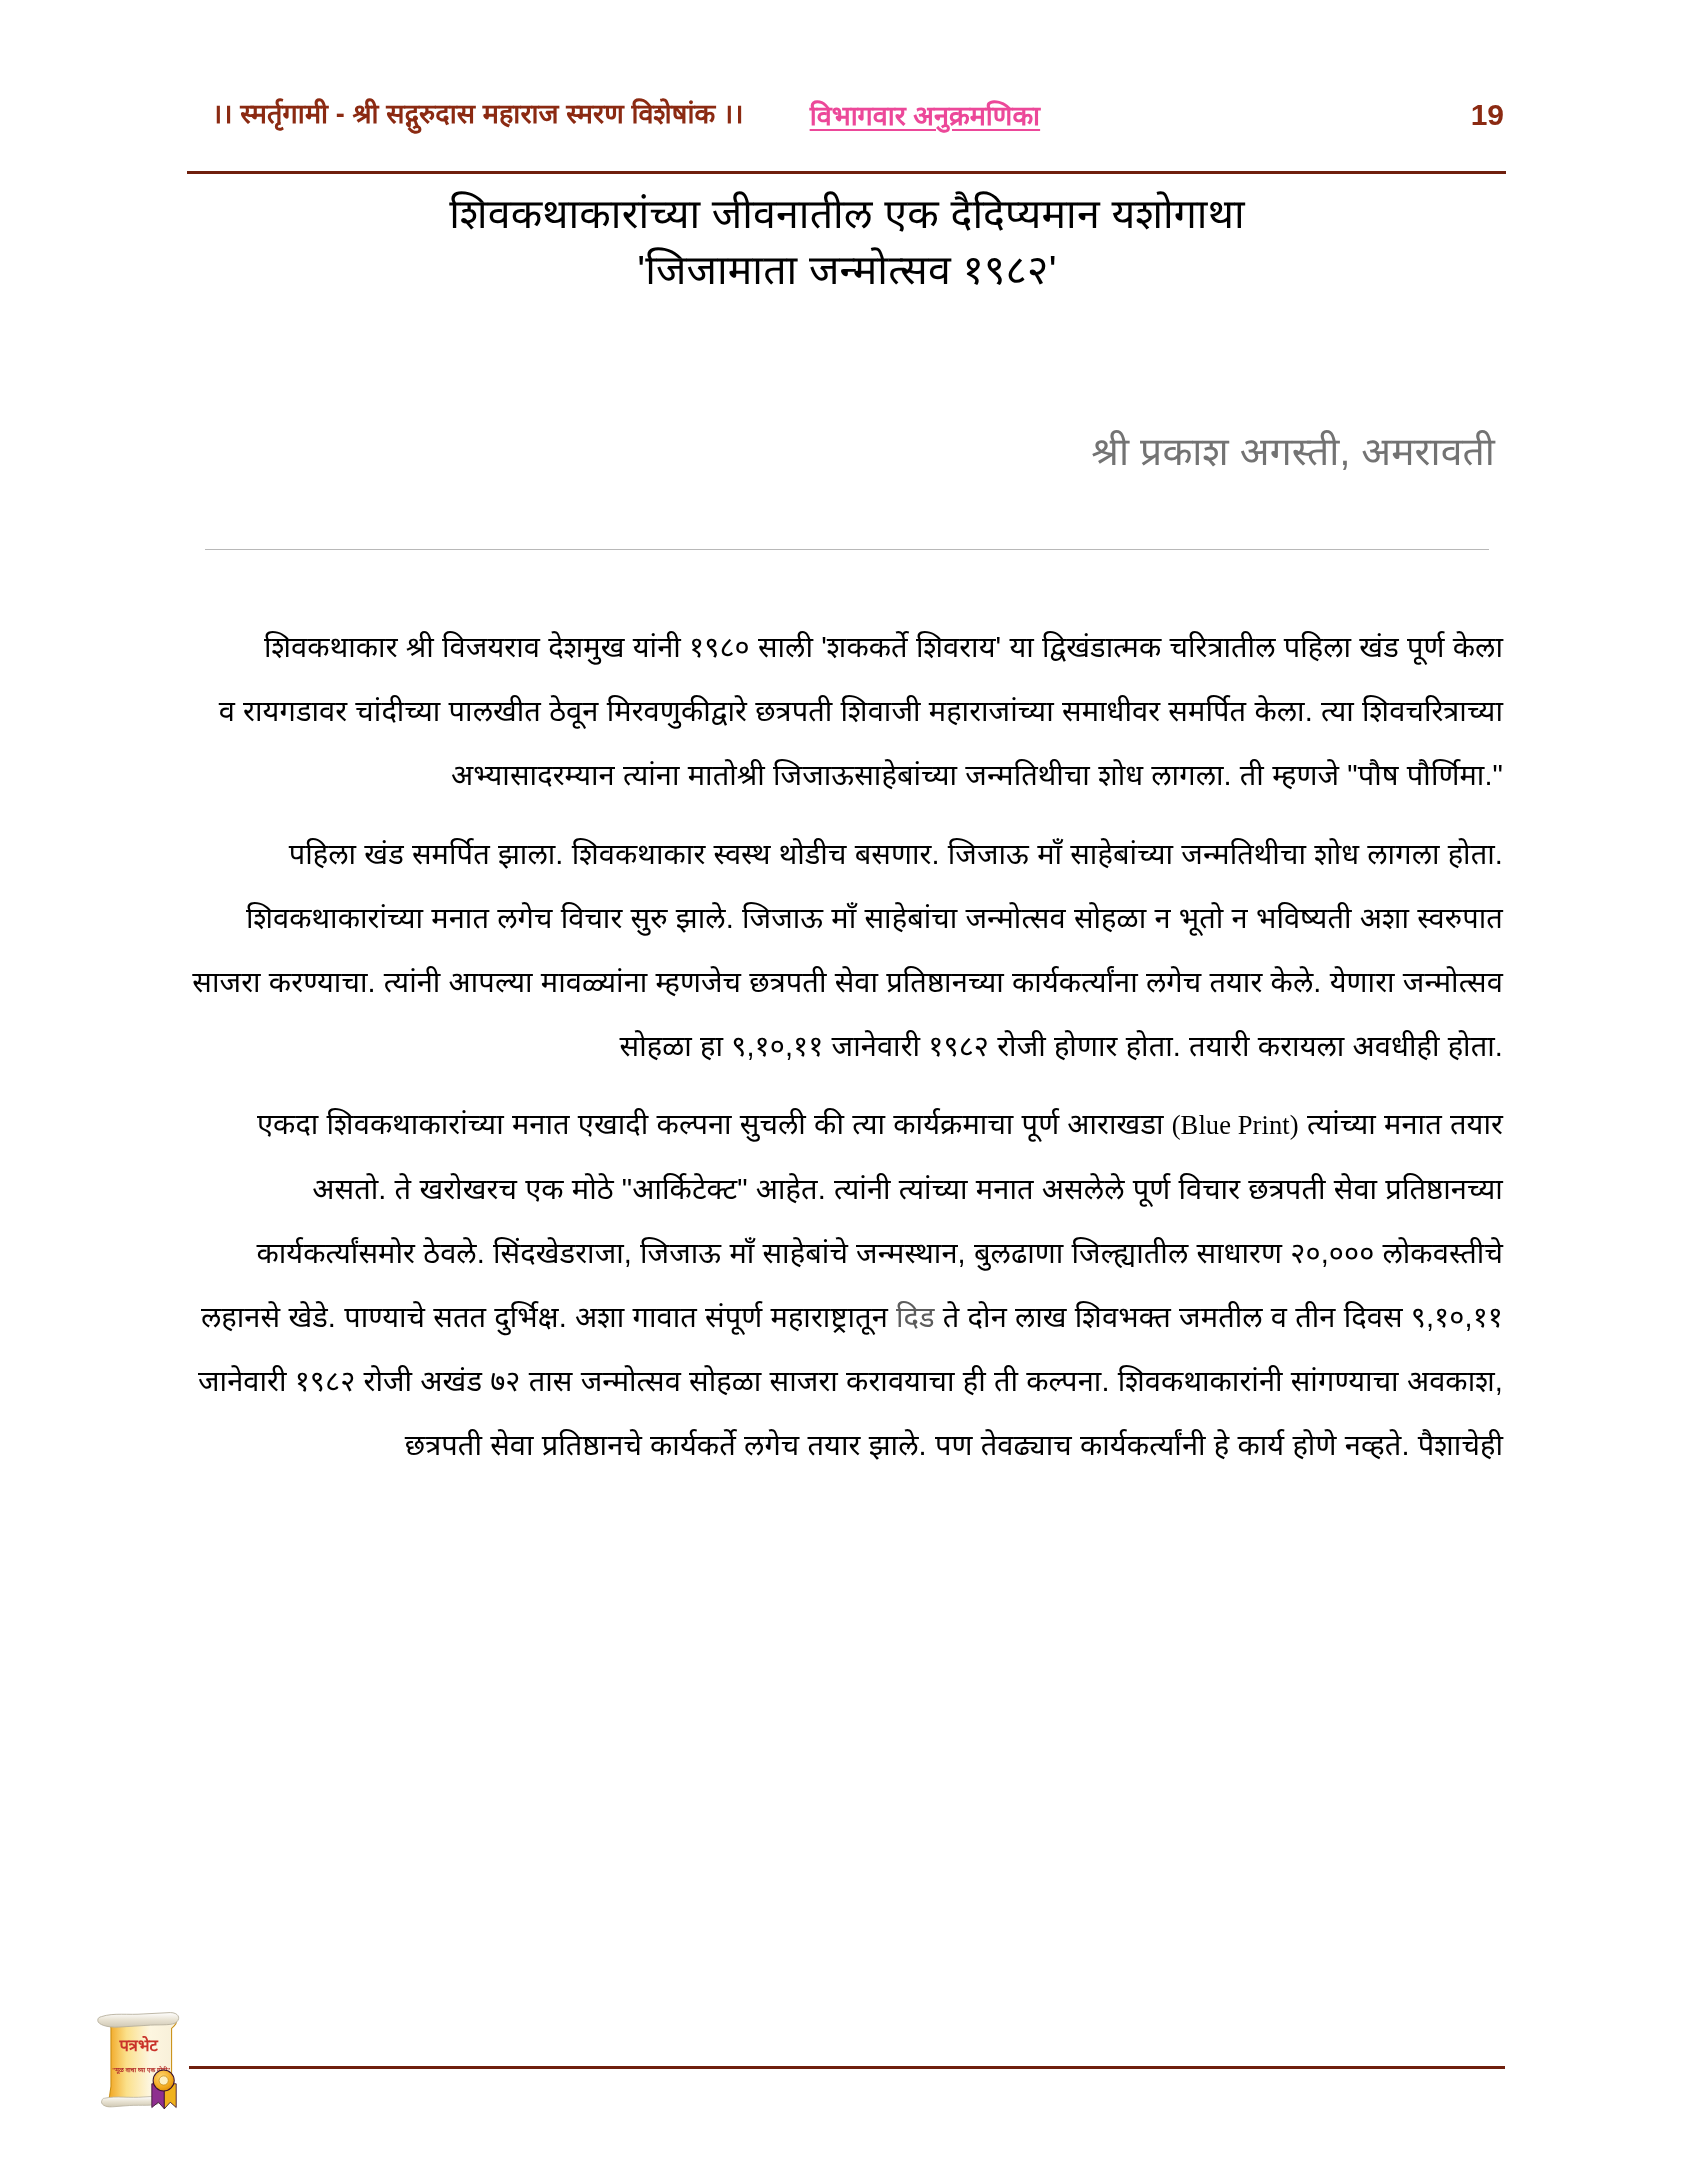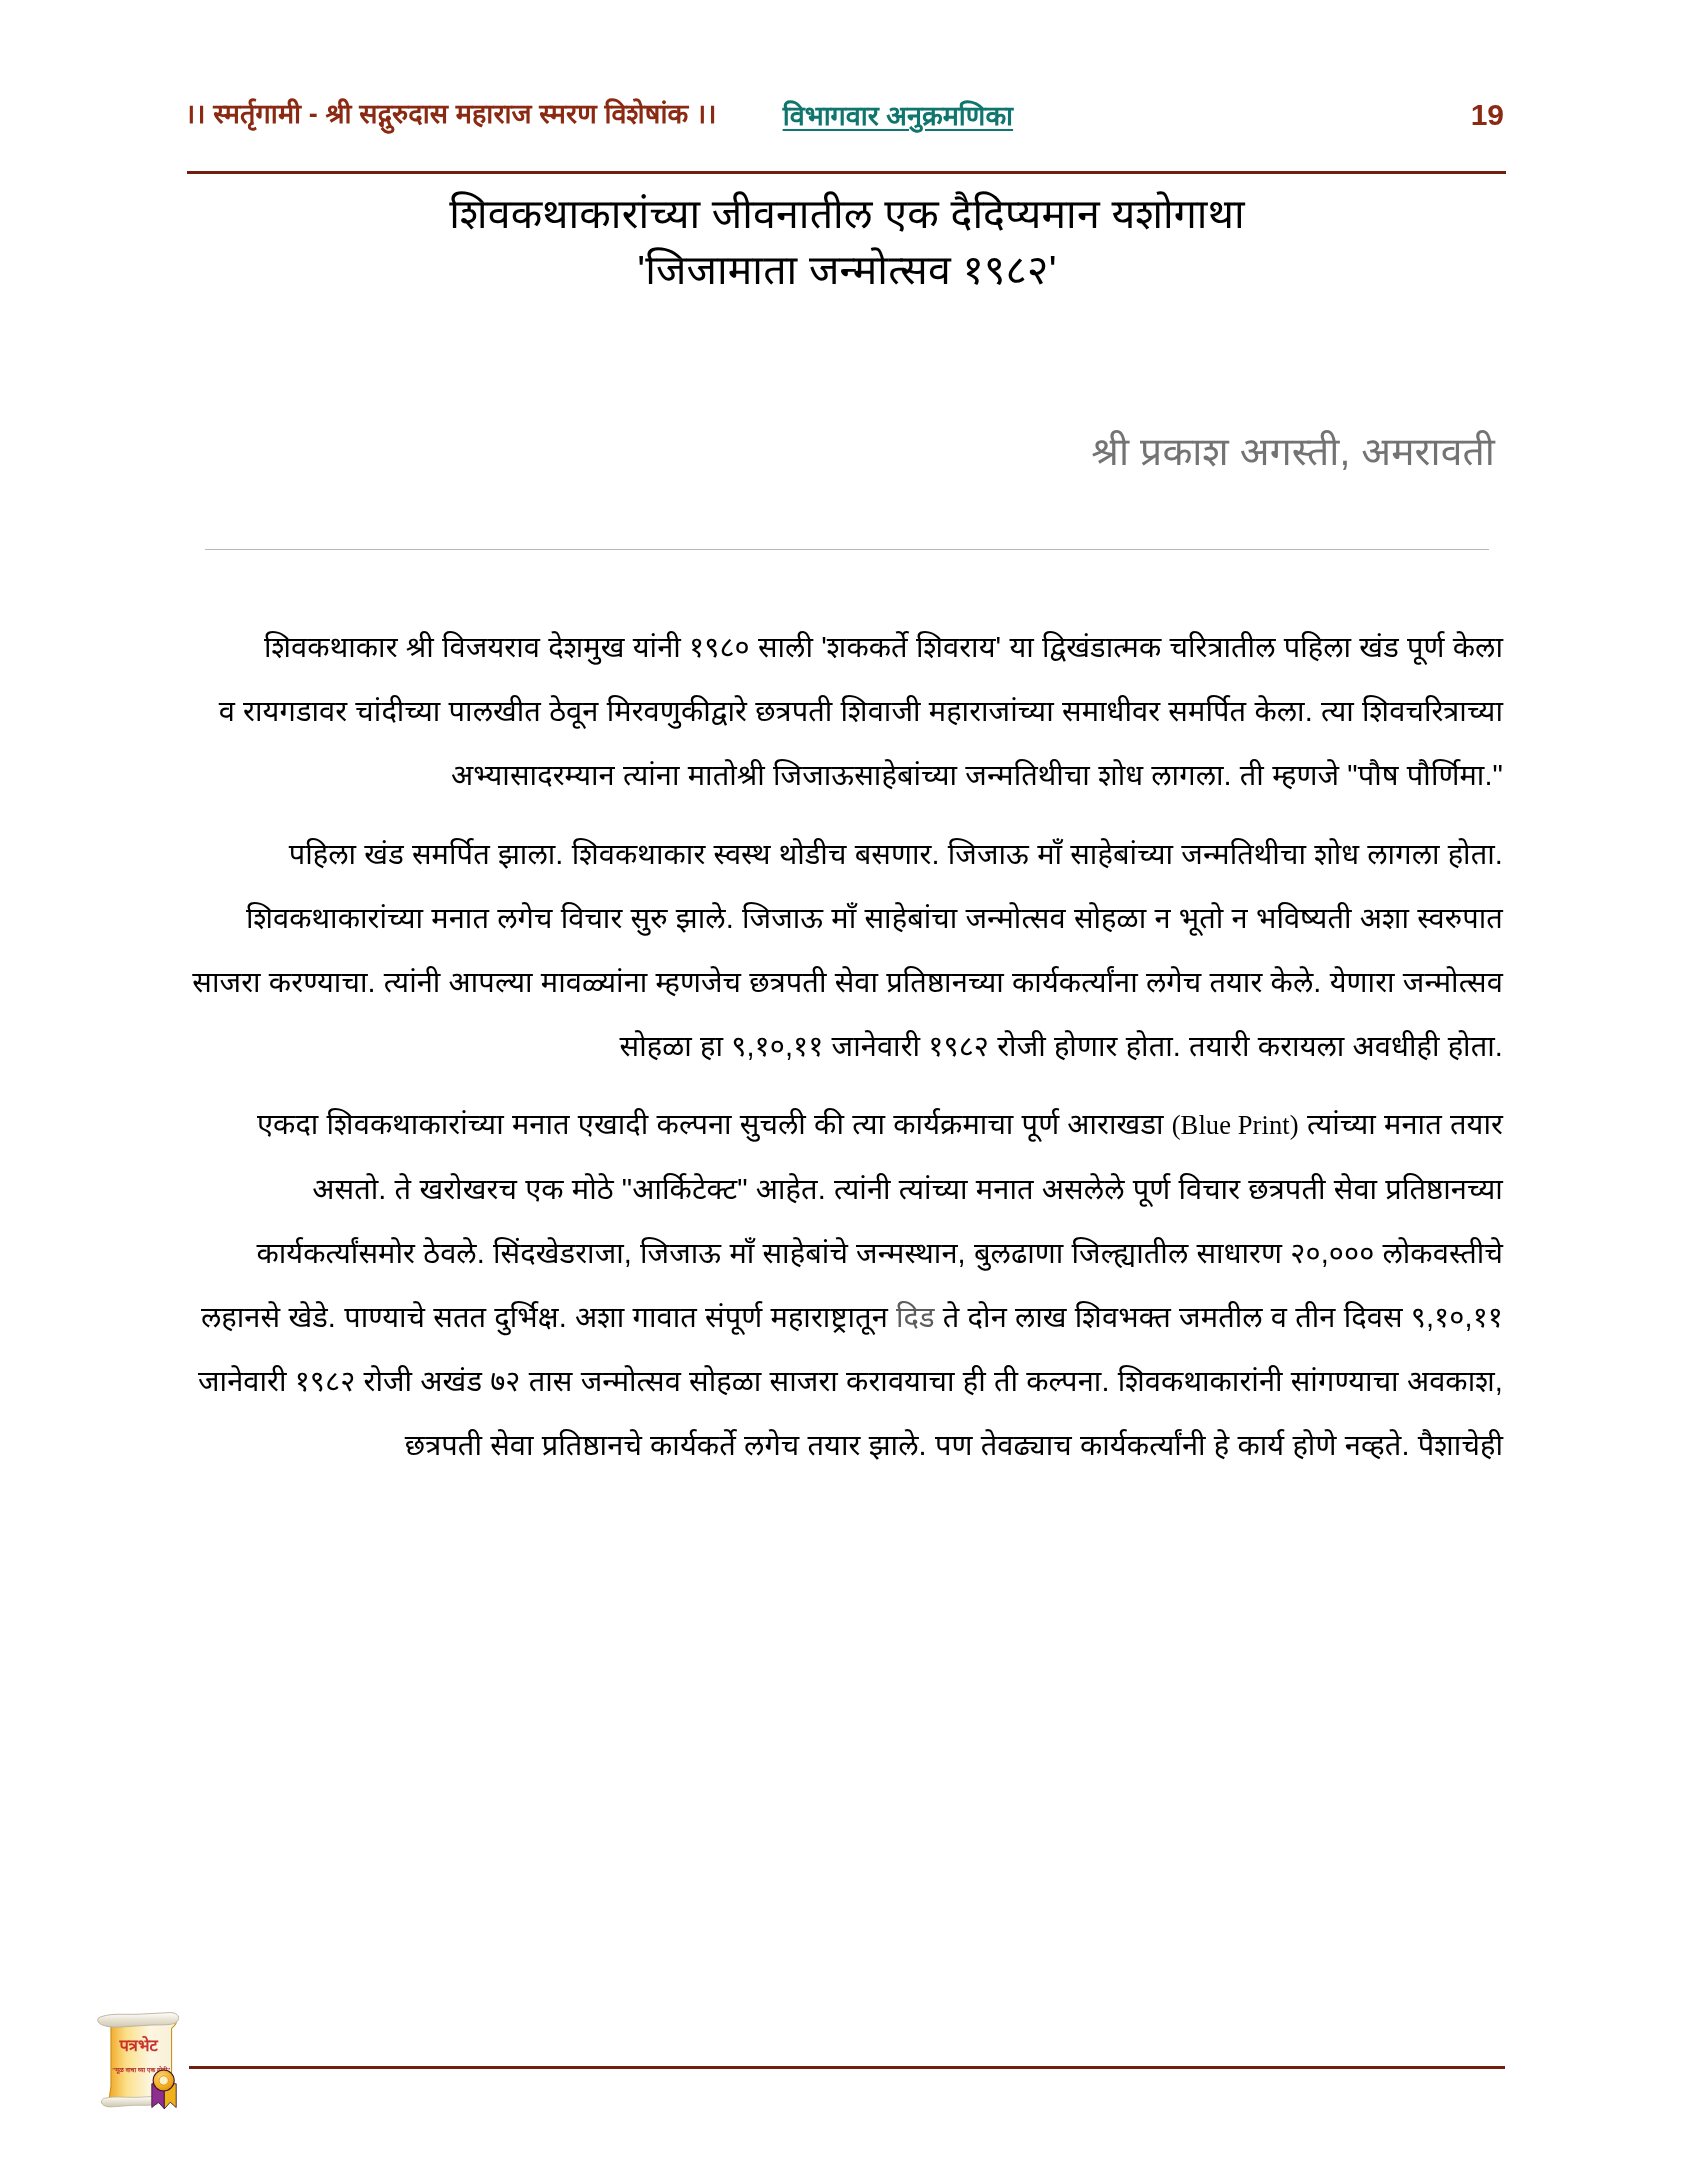--- a/index.html
+++ b/index.html
@@ -34,23 +34,24 @@
     align-items: center;
     justify-content: flex-start;
   }
   .header-title {
     color: #8b2a12;
     font-weight: bold;
     font-size: 27px;
     line-height: 1.15;
     letter-spacing: 0.1px;
     white-space: nowrap;
+    margin-left: 27px;
   }
   .header-link {
-    color: #0f766e;
+    color: #ec4899;
     font-weight: bold;
     font-size: 27px;
     text-decoration: underline;
     text-underline-offset: 4px;
     text-decoration-thickness: 2px;
     white-space: nowrap;
     margin-left: 66px;
     cursor: pointer;
   }
   .header-pageno {

